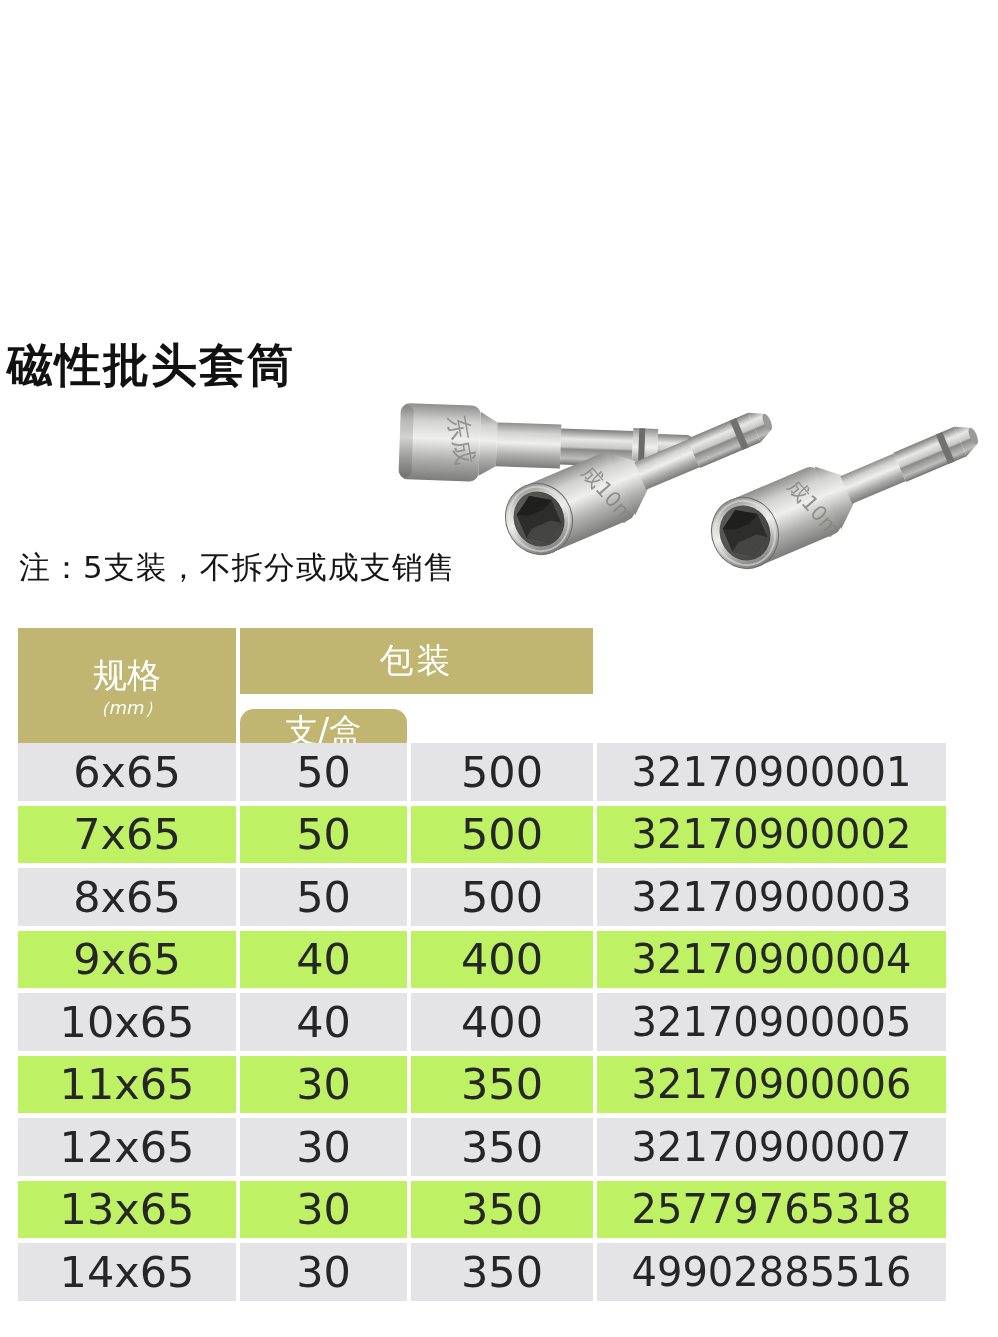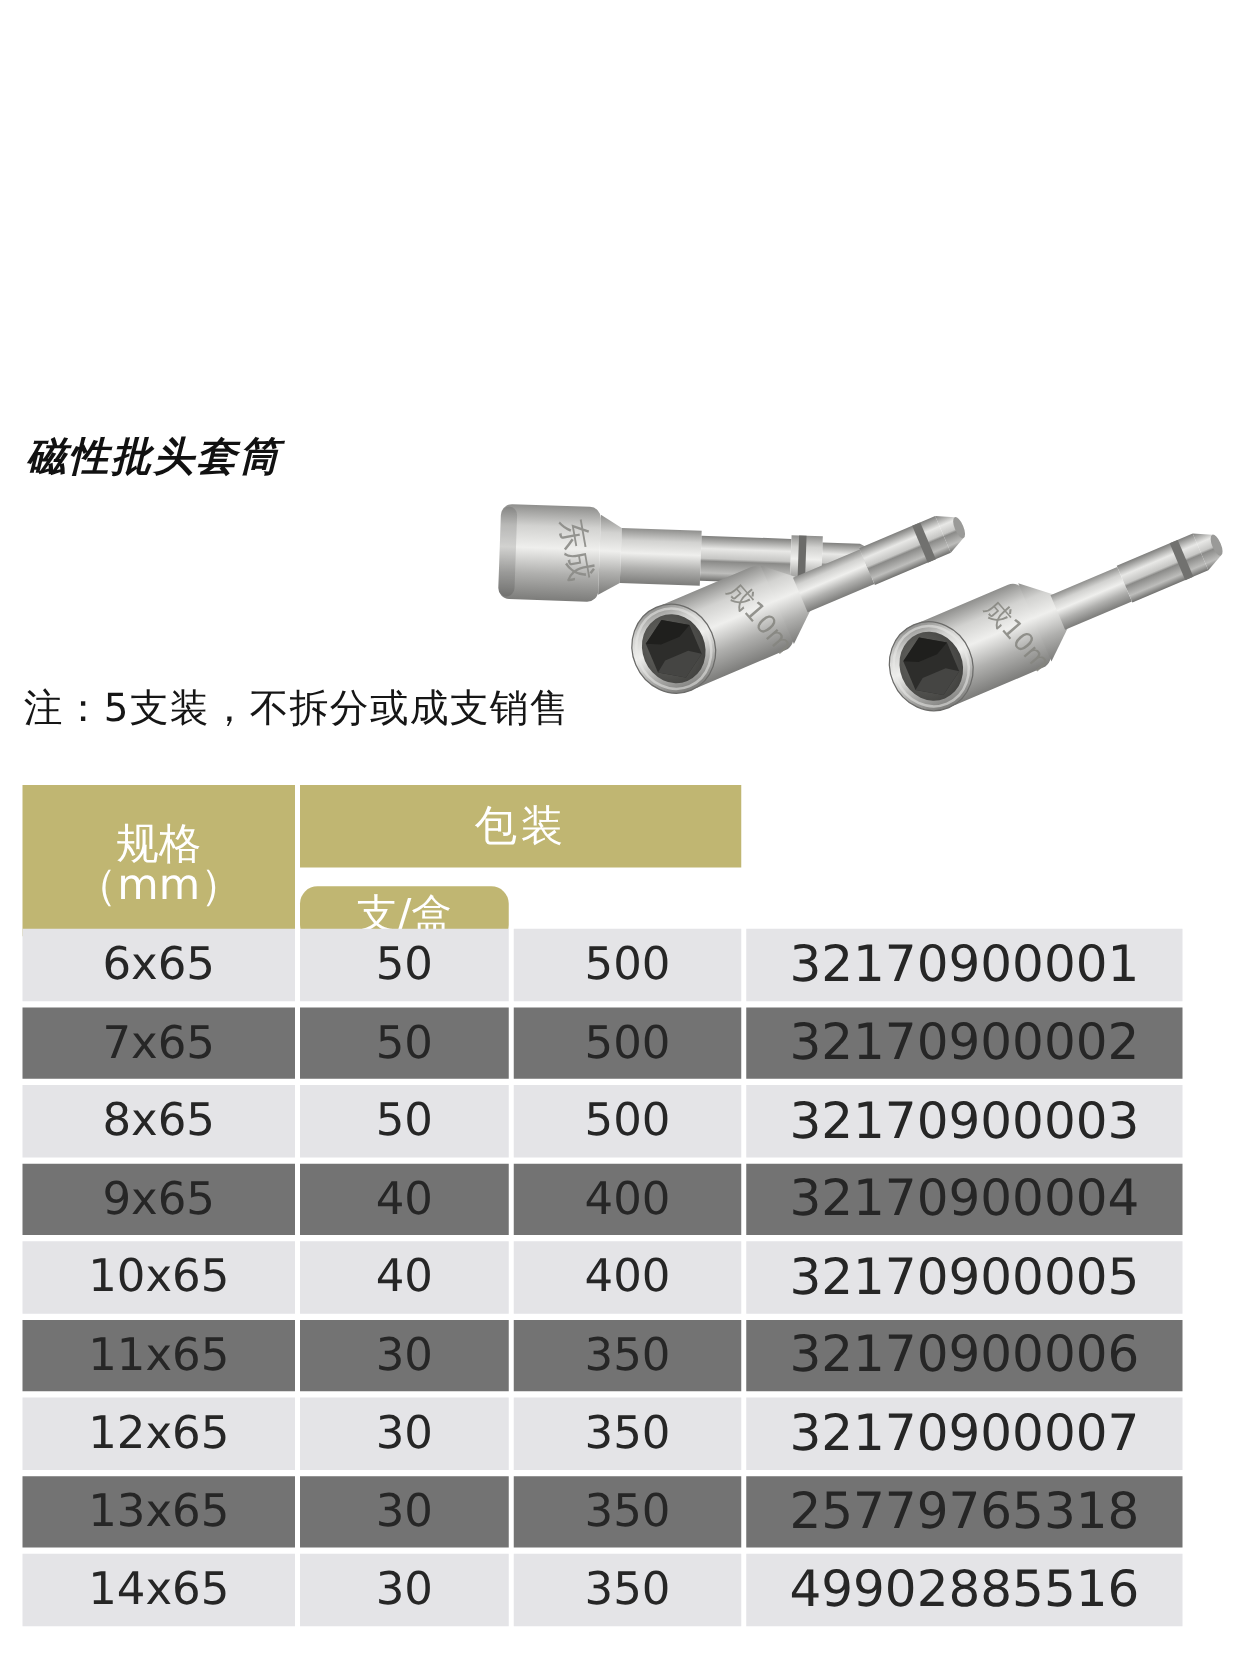--- a/index.html
+++ b/index.html
@@ -1,50 +1,50 @@
 <!DOCTYPE html>
 <html><head>
 <meta charset="utf-8">
 <style>
   html,body{margin:0;padding:0;background:#ffffff;}
   body{width:998px;height:1337px;position:relative;overflow:hidden;
        font-family:"DejaVu Sans","Liberation Sans",sans-serif;}
 
   .page-title{
-    position:absolute;left:21px;top:336px;
-    font-size:32px;line-height:58px;font-weight:bold;color:#111;
-    letter-spacing:2px;white-space:nowrap;font-style:italic;
+    position:absolute;left:7px;top:336px;
+    font-size:46px;line-height:58px;font-weight:bold;color:#111;
+    letter-spacing:2px;white-space:nowrap;
   }
   .note-line{
     position:absolute;left:19px;top:547px;
     font-size:31px;line-height:40px;color:#161616;
     letter-spacing:1px;white-space:nowrap;text-align:right;
   }
   .photo-wrap{position:absolute;left:393px;top:393px;width:602px;height:185px;}
 
   
   .spec-table{position:absolute;left:18px;top:628px;width:746px;}
   .thead{display:grid;grid-template-columns:218px 353px 349px;column-gap:4px;height:110px;}
   .th{background:#c0b672;color:#ffffff;display:flex;align-items:center;justify-content:center;}
   .th-spec{flex-direction:column;}
   .th-spec .l1{font-size:34px;line-height:38px;}
-  .th-spec .l2{font-size:34px;line-height:28px;}
+  .th-spec .l2{font-size:18px;line-height:28px;font-style:italic;}
   .th-order{font-size:36px;letter-spacing:4px;}
   .th-pack{display:flex;flex-direction:column;row-gap:4px;gap:15px;}
   .th-pack-top{background:#c0b672;color:#fff;height:66px;display:flex;
                align-items:center;justify-content:center;font-size:34px;letter-spacing:3px;}
   .th-pack-sub{display:grid;grid-template-columns:167px 182px;column-gap:4px;height:40px;}
   .th-pack-sub .th{font-size:33px;border-radius:14px;}
   .tbody{margin-top:5px;display:grid;grid-template-columns:218px 167px 182px 349px;
          column-gap:4px;row-gap:5px;grid-auto-rows:57.5px;}
   .td{display:flex;align-items:center;justify-content:center;
-      font-size:36px;color:#262626;}
+      font-size:43px;color:#262626;}
   .td.order{font-size:40px;letter-spacing:0;}
   .row-gray  > .td{background:#e4e4e7;}
-  .row-yellow> .td{background:#737373;}
+  .row-yellow> .td{background:#bef264;}
   .trow{display:contents;}
 
   svg text{font-family:"DejaVu Sans",sans-serif;}
 </style>
 </head>
 <body>
 
 <div class="page-title">磁性批头套筒</div>
 
 <div class="photo-wrap">

